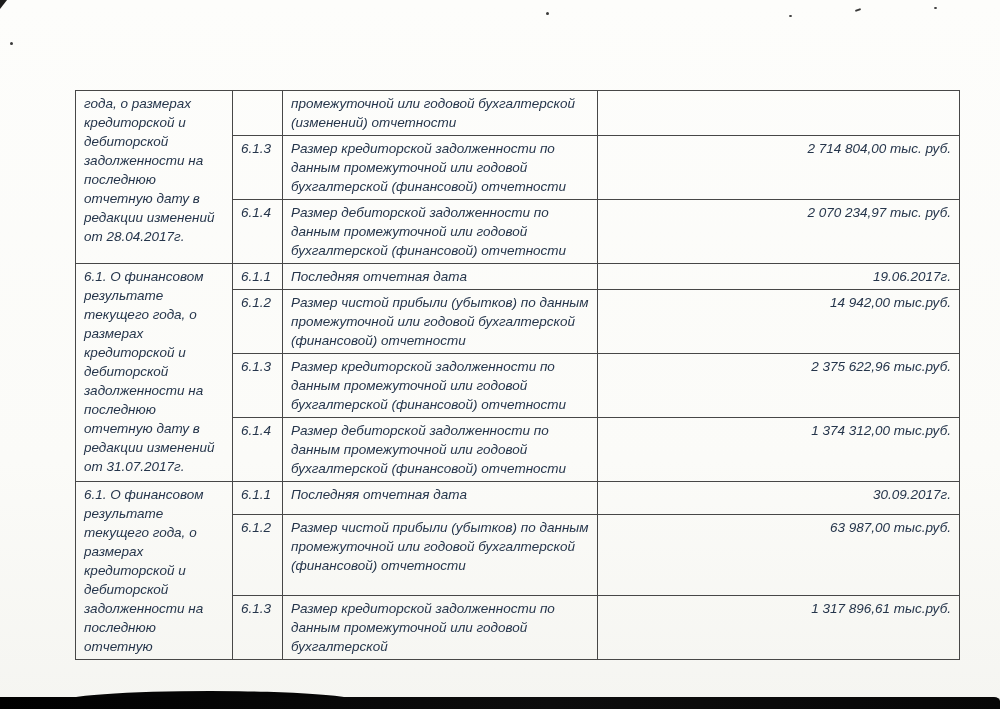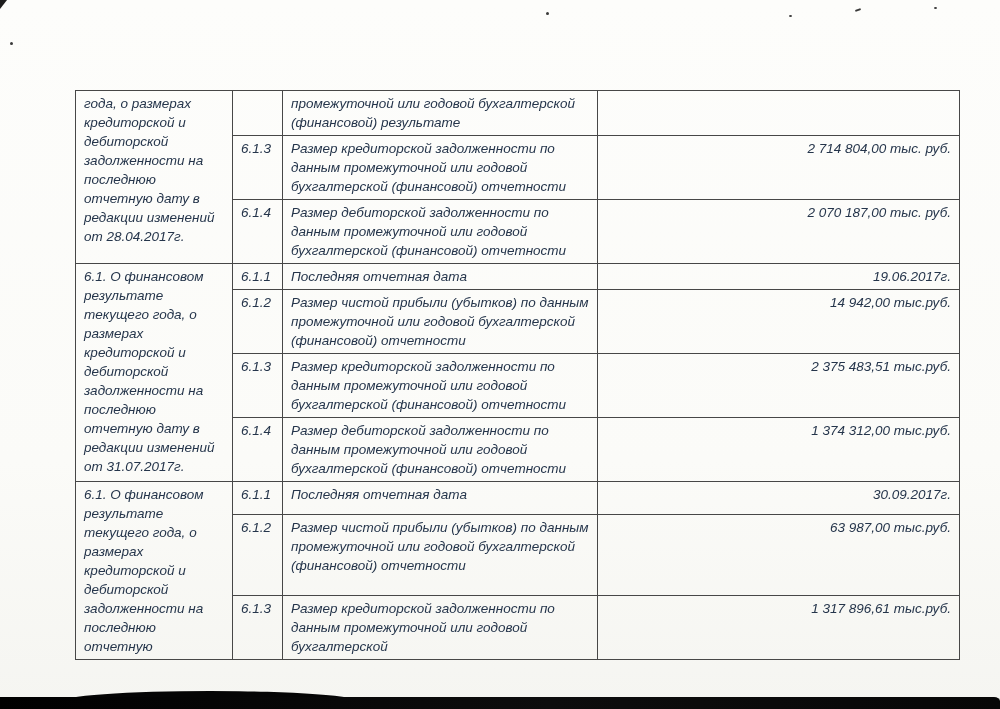--- a/index.html
+++ b/index.html
@@ -86,50 +86,50 @@
     <colgroup>
       <col style="width:157px">
       <col style="width:50px">
       <col style="width:315px">
       <col style="width:362px">
     </colgroup>
   <tbody>
         <tr>
           <td rowspan="3" class="c-section">года, о размерах кредиторской и дебиторской задолженности на последнюю отчетную дату в редакции изменений от 28.04.2017г.</td>
           <td class="c-num"></td>
-          <td class="c-desc">промежуточной или годовой бухгалтерской (финансовой) результате</td>
+          <td class="c-desc">промежуточной или годовой бухгалтерской (изменений) отчетности</td>
           <td class="c-val"></td>
         </tr>
         <tr>
           <td class="c-num">6.1.3</td>
           <td class="c-desc">Размер кредиторской задолженности по данным промежуточной или годовой бухгалтерской (финансовой) отчетности</td>
           <td class="c-val">2 714 804,00 тыс. руб.</td>
         </tr>
         <tr>
           <td class="c-num">6.1.4</td>
           <td class="c-desc">Размер дебиторской задолженности по данным промежуточной или годовой бухгалтерской (финансовой) отчетности</td>
-          <td class="c-val">2 070 187,00 тыс. руб.</td>
+          <td class="c-val">2 070 234,97 тыс. руб.</td>
         </tr>
       </tbody>
       <tbody>
         <tr>
           <td rowspan="4" class="c-section">6.1. О финансовом результате текущего года, о размерах кредиторской и дебиторской задолженности на последнюю отчетную дату в редакции изменений от 31.07.2017г.</td>
           <td class="c-num">6.1.1</td>
           <td class="c-desc">Последняя отчетная дата</td>
           <td class="c-val">19.06.2017г.</td>
         </tr>
         <tr>
           <td class="c-num">6.1.2</td>
           <td class="c-desc">Размер чистой прибыли (убытков) по данным промежуточной или годовой бухгалтерской (финансовой) отчетности</td>
           <td class="c-val">14 942,00 тыс.руб.</td>
         </tr>
         <tr>
           <td class="c-num">6.1.3</td>
           <td class="c-desc">Размер кредиторской задолженности по данным промежуточной или годовой бухгалтерской (финансовой) отчетности</td>
-          <td class="c-val">2 375 483,51 тыс.руб.</td>
+          <td class="c-val">2 375 622,96 тыс.руб.</td>
         </tr>
         <tr>
           <td class="c-num">6.1.4</td>
           <td class="c-desc">Размер дебиторской задолженности по данным промежуточной или годовой бухгалтерской (финансовой) отчетности</td>
           <td class="c-val">1 374 312,00 тыс.руб.</td>
         </tr>
       </tbody>
       <tbody>
         <tr>
           <td rowspan="3" class="c-section">6.1. О финансовом результате текущего года, о размерах кредиторской и дебиторской задолженности на последнюю отчетную</td>

